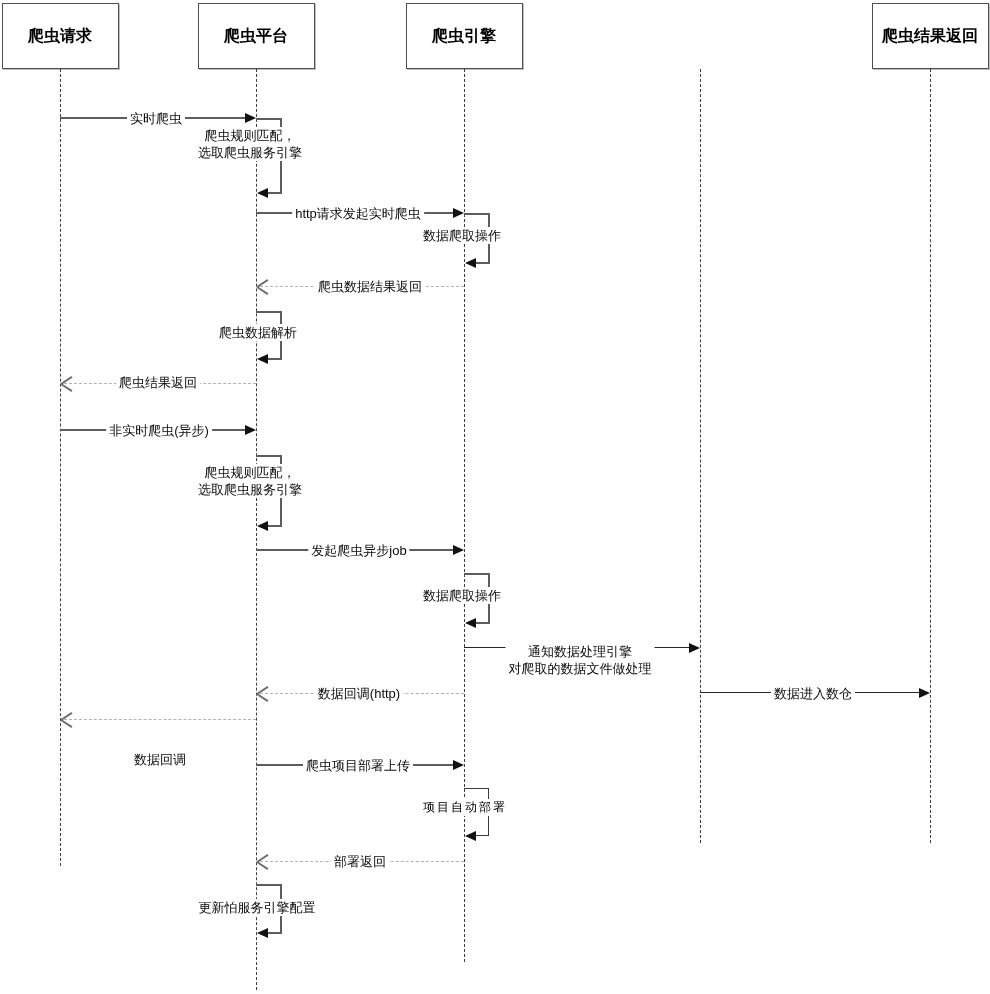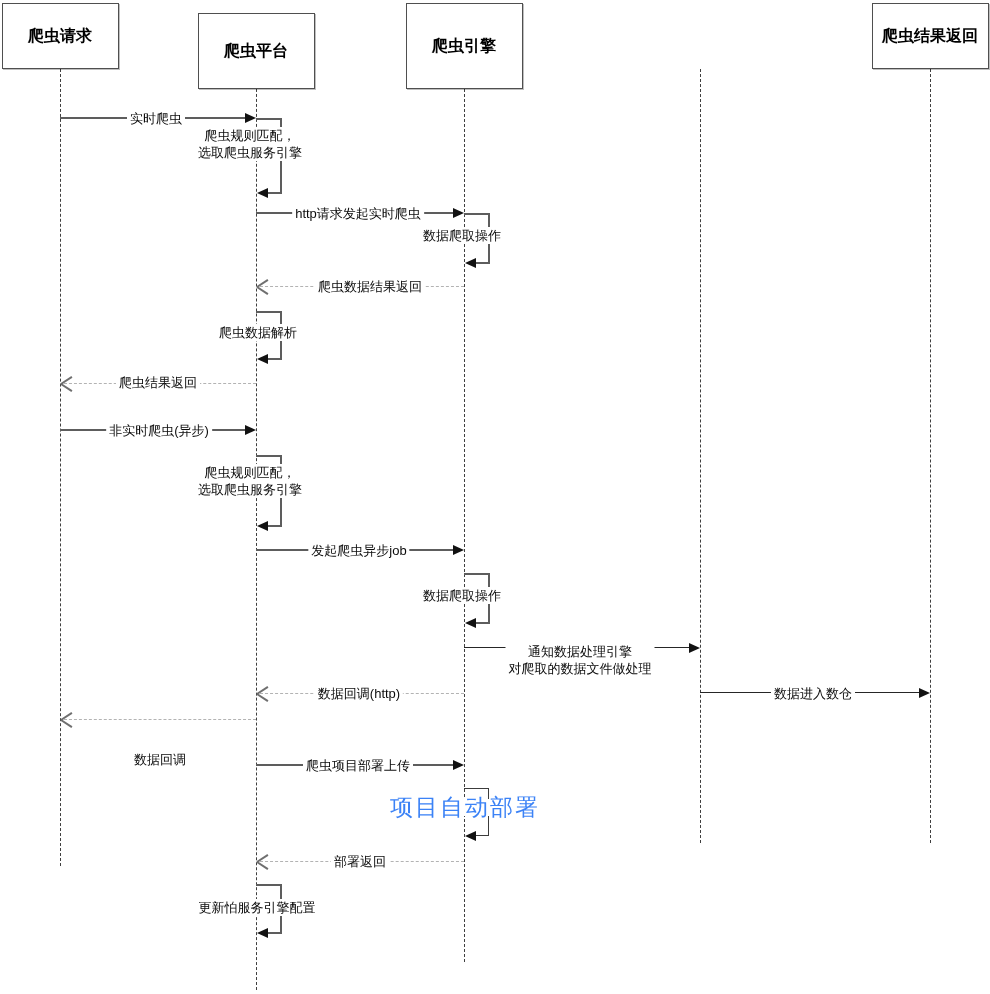--- a/index.html
+++ b/index.html
@@ -23,42 +23,42 @@
   .lifeline{width:0;border-left:1px dashed #3f3f3f;z-index:1;}
   .mline{height:0;z-index:2;}
   .mline.solid{border-top-style:solid;}
   .mline.ret{border-top:1px dashed #b3b3b3;}
   .loopseg{z-index:2;}
   .msg-label{
     background:#ffffff;white-space:nowrap;
     font-size:13px;color:#0a0a0a;text-align:center;
     line-height:17px;padding:0 3px;z-index:3;
   }
-  .msg-label.big{font-size:23px;letter-spacing:2px;color:#3b82f6;}
+  .msg-label.big{font-size:12px;letter-spacing:2px;color:#000000;}
   .arrow{width:0;height:0;z-index:3;}
   .arrow.right{border-top:5px solid transparent;border-bottom:5px solid transparent;border-left:11px solid #121212;}
   .arrow.left{border-top:5px solid transparent;border-bottom:5px solid transparent;border-right:11px solid #121212;}
   .chev{width:14px;height:14px;z-index:3;}
   .chev i{
     position:absolute;left:1px;top:50%;
     width:13px;height:2px;background:#6f6f6f;
     transform-origin:0 50%;display:block;
   }
   .chev i.up{transform:rotate(-33deg);}
   .chev i.dn{transform:rotate(33deg);}
 </style>
 </head>
 <body>
 
 <div id="stage">
     <div class="abs actor-box" style="left: 1.5px; top: 3px; width: 117px; height: 66px;">爬虫请求</div>
     <div class="abs lifeline" style="left: 60px; top: 69px; height: 797px;"></div>
-    <div class="abs actor-box" style="left: 197.5px; top: 13px; width: 117px; height: 76px;">爬虫平台</div>
+    <div class="abs actor-box" style="left: 197.5px; top: 3px; width: 117px; height: 66px;">爬虫平台</div>
     <div class="abs lifeline" style="left: 256px; top: 69px; height: 921px;"></div>
-    <div class="abs actor-box" style="left: 405.5px; top: 3px; width: 117px; height: 86px;">爬虫引擎</div>
+    <div class="abs actor-box" style="left: 405.5px; top: 3px; width: 117px; height: 66px;">爬虫引擎</div>
     <div class="abs lifeline" style="left: 464px; top: 69px; height: 893px;"></div>
     <div class="abs lifeline" style="left: 700px; top: 69px; height: 774px;"></div>
     <div class="abs actor-box" style="left: 871.5px; top: 3px; width: 117px; height: 66px;">爬虫结果返回</div>
     <div class="abs lifeline" style="left: 930px; top: 69px; height: 774px;"></div>
     <div class="abs mline solid" style="left: 60px; top: 117px; width: 186px; border-top: 2px solid rgb(93, 93, 93);"></div>
     <div class="abs arrow right" style="left: 245px; top: 113px;"></div>
     <div class="abs msg-label" style="left: 156px; top: 118px; transform: translate(-50%, -50%);">
       <div>实时爬虫</div>
     </div>
     <div class="abs loopseg" style="left: 256px; top: 118px; width: 24px; height: 0px; border-top: 2px solid rgb(93, 93, 93);"></div>

